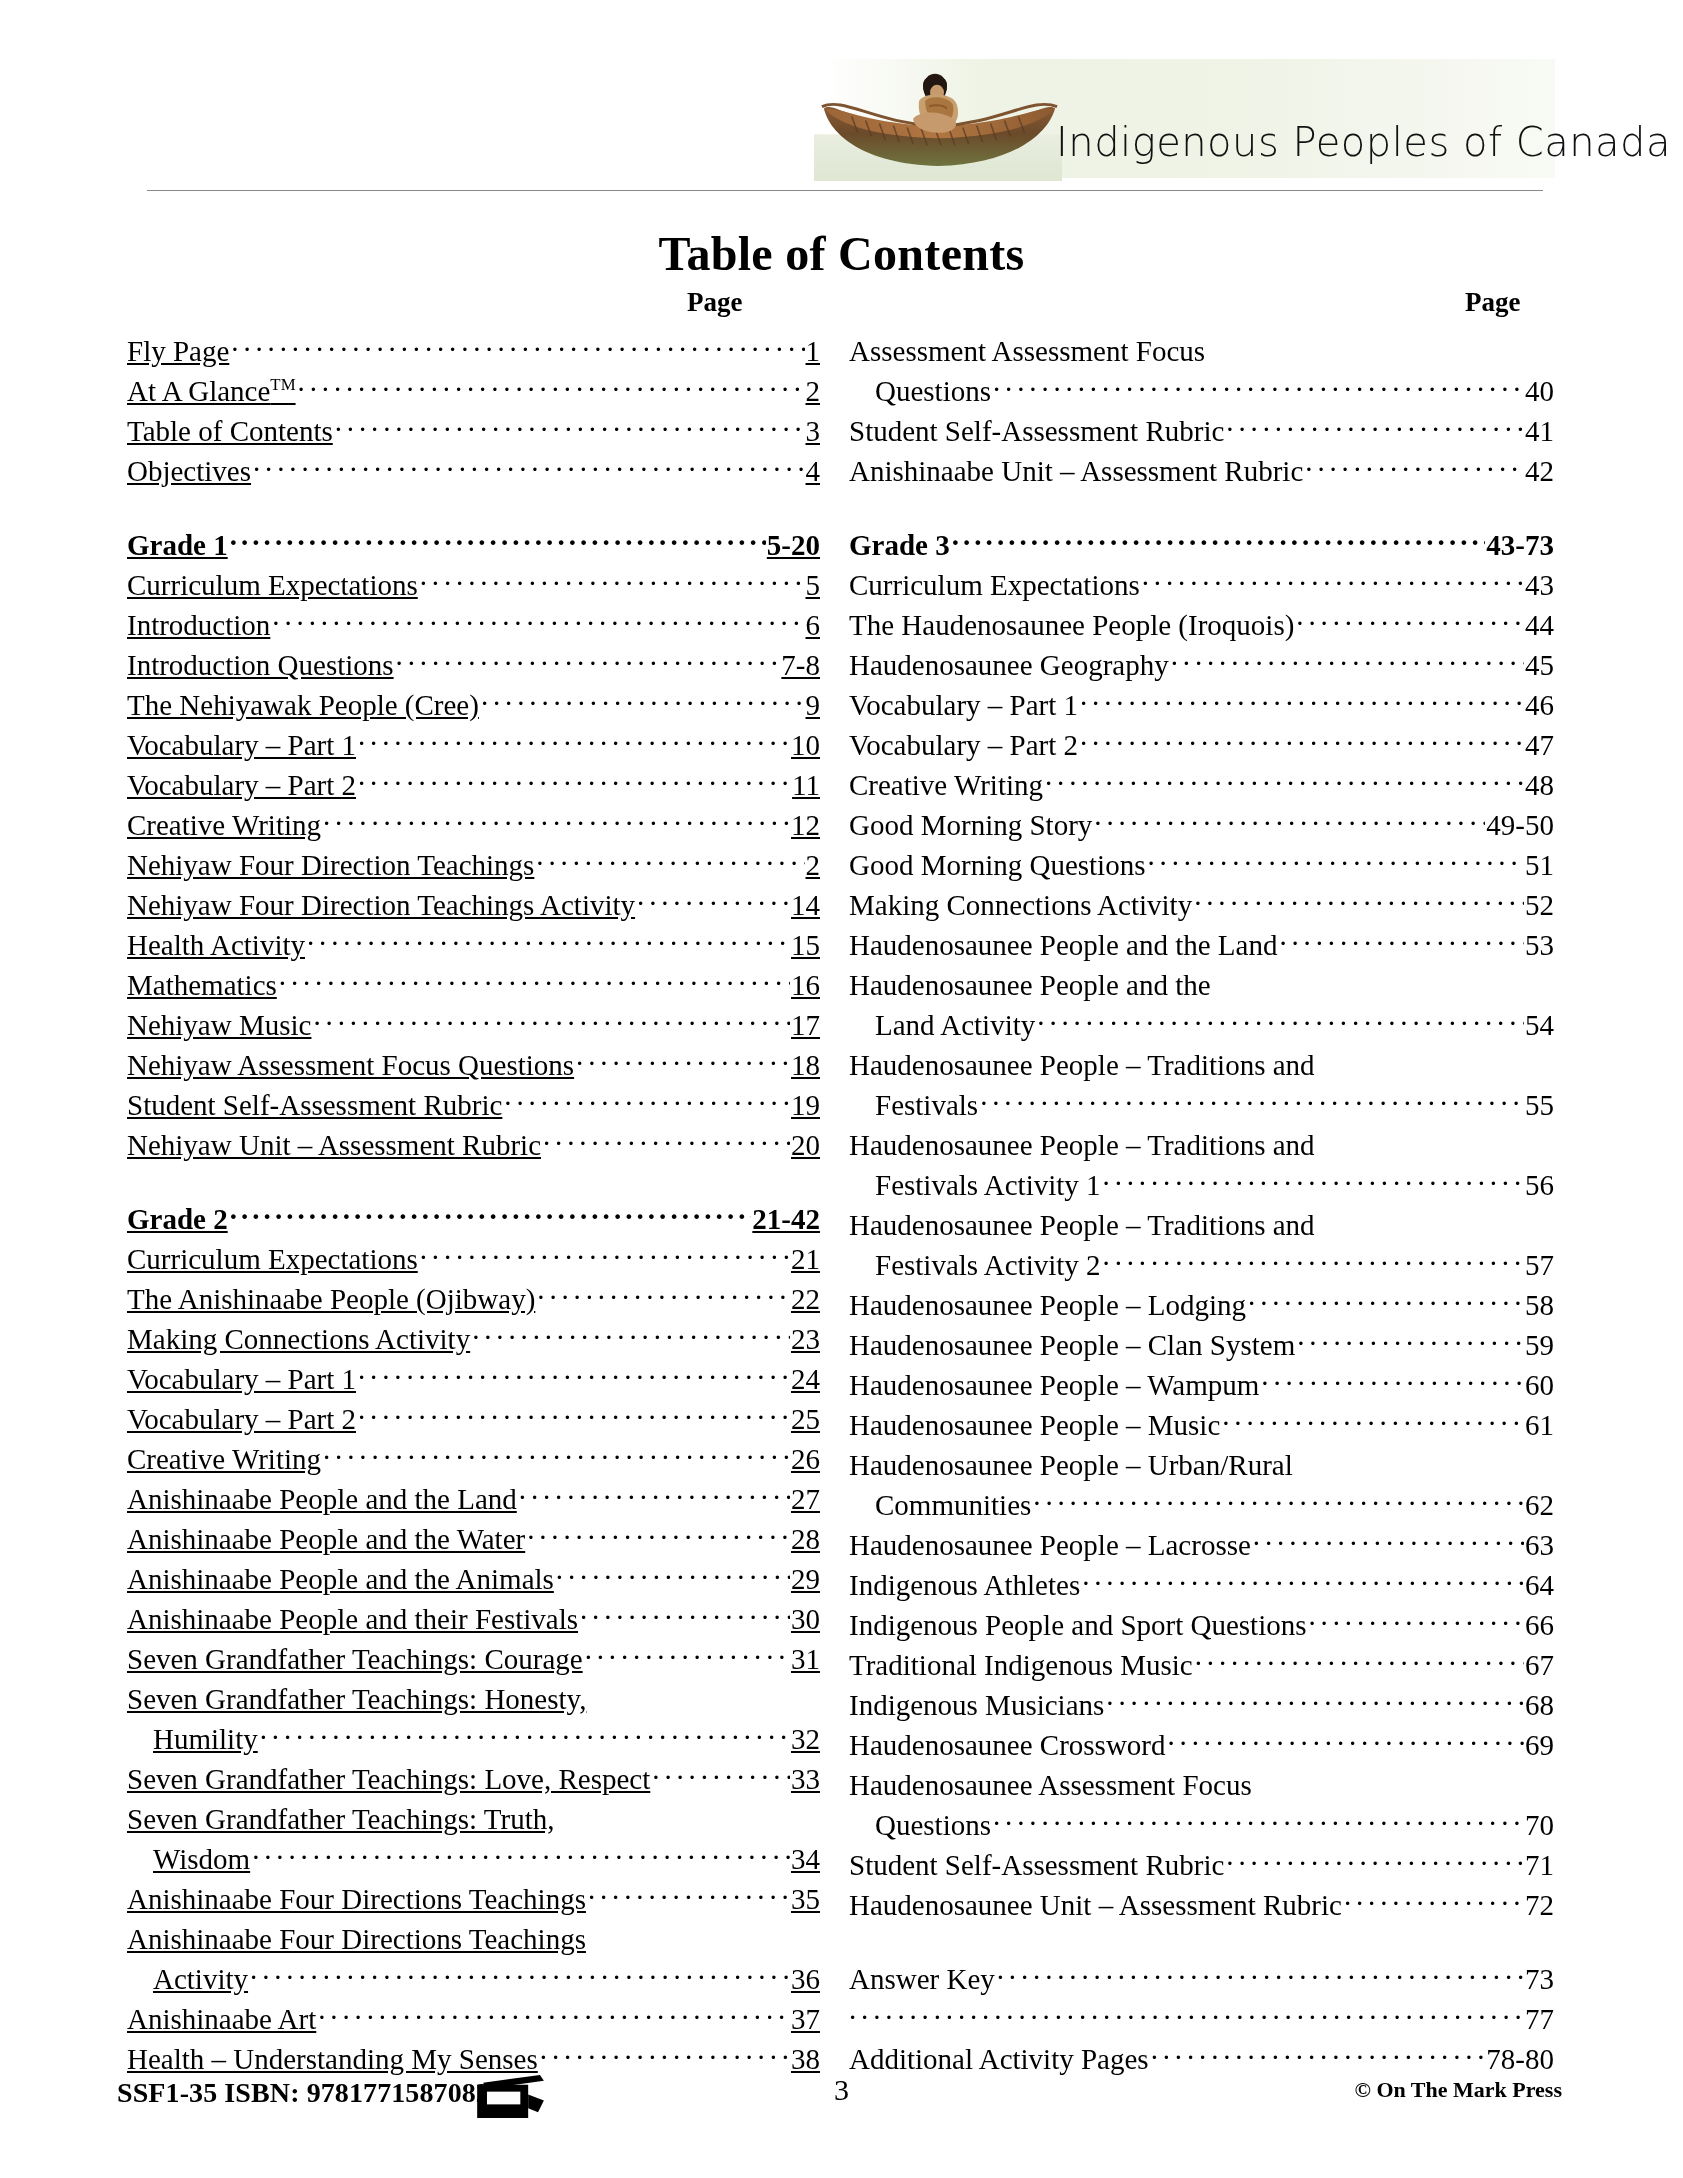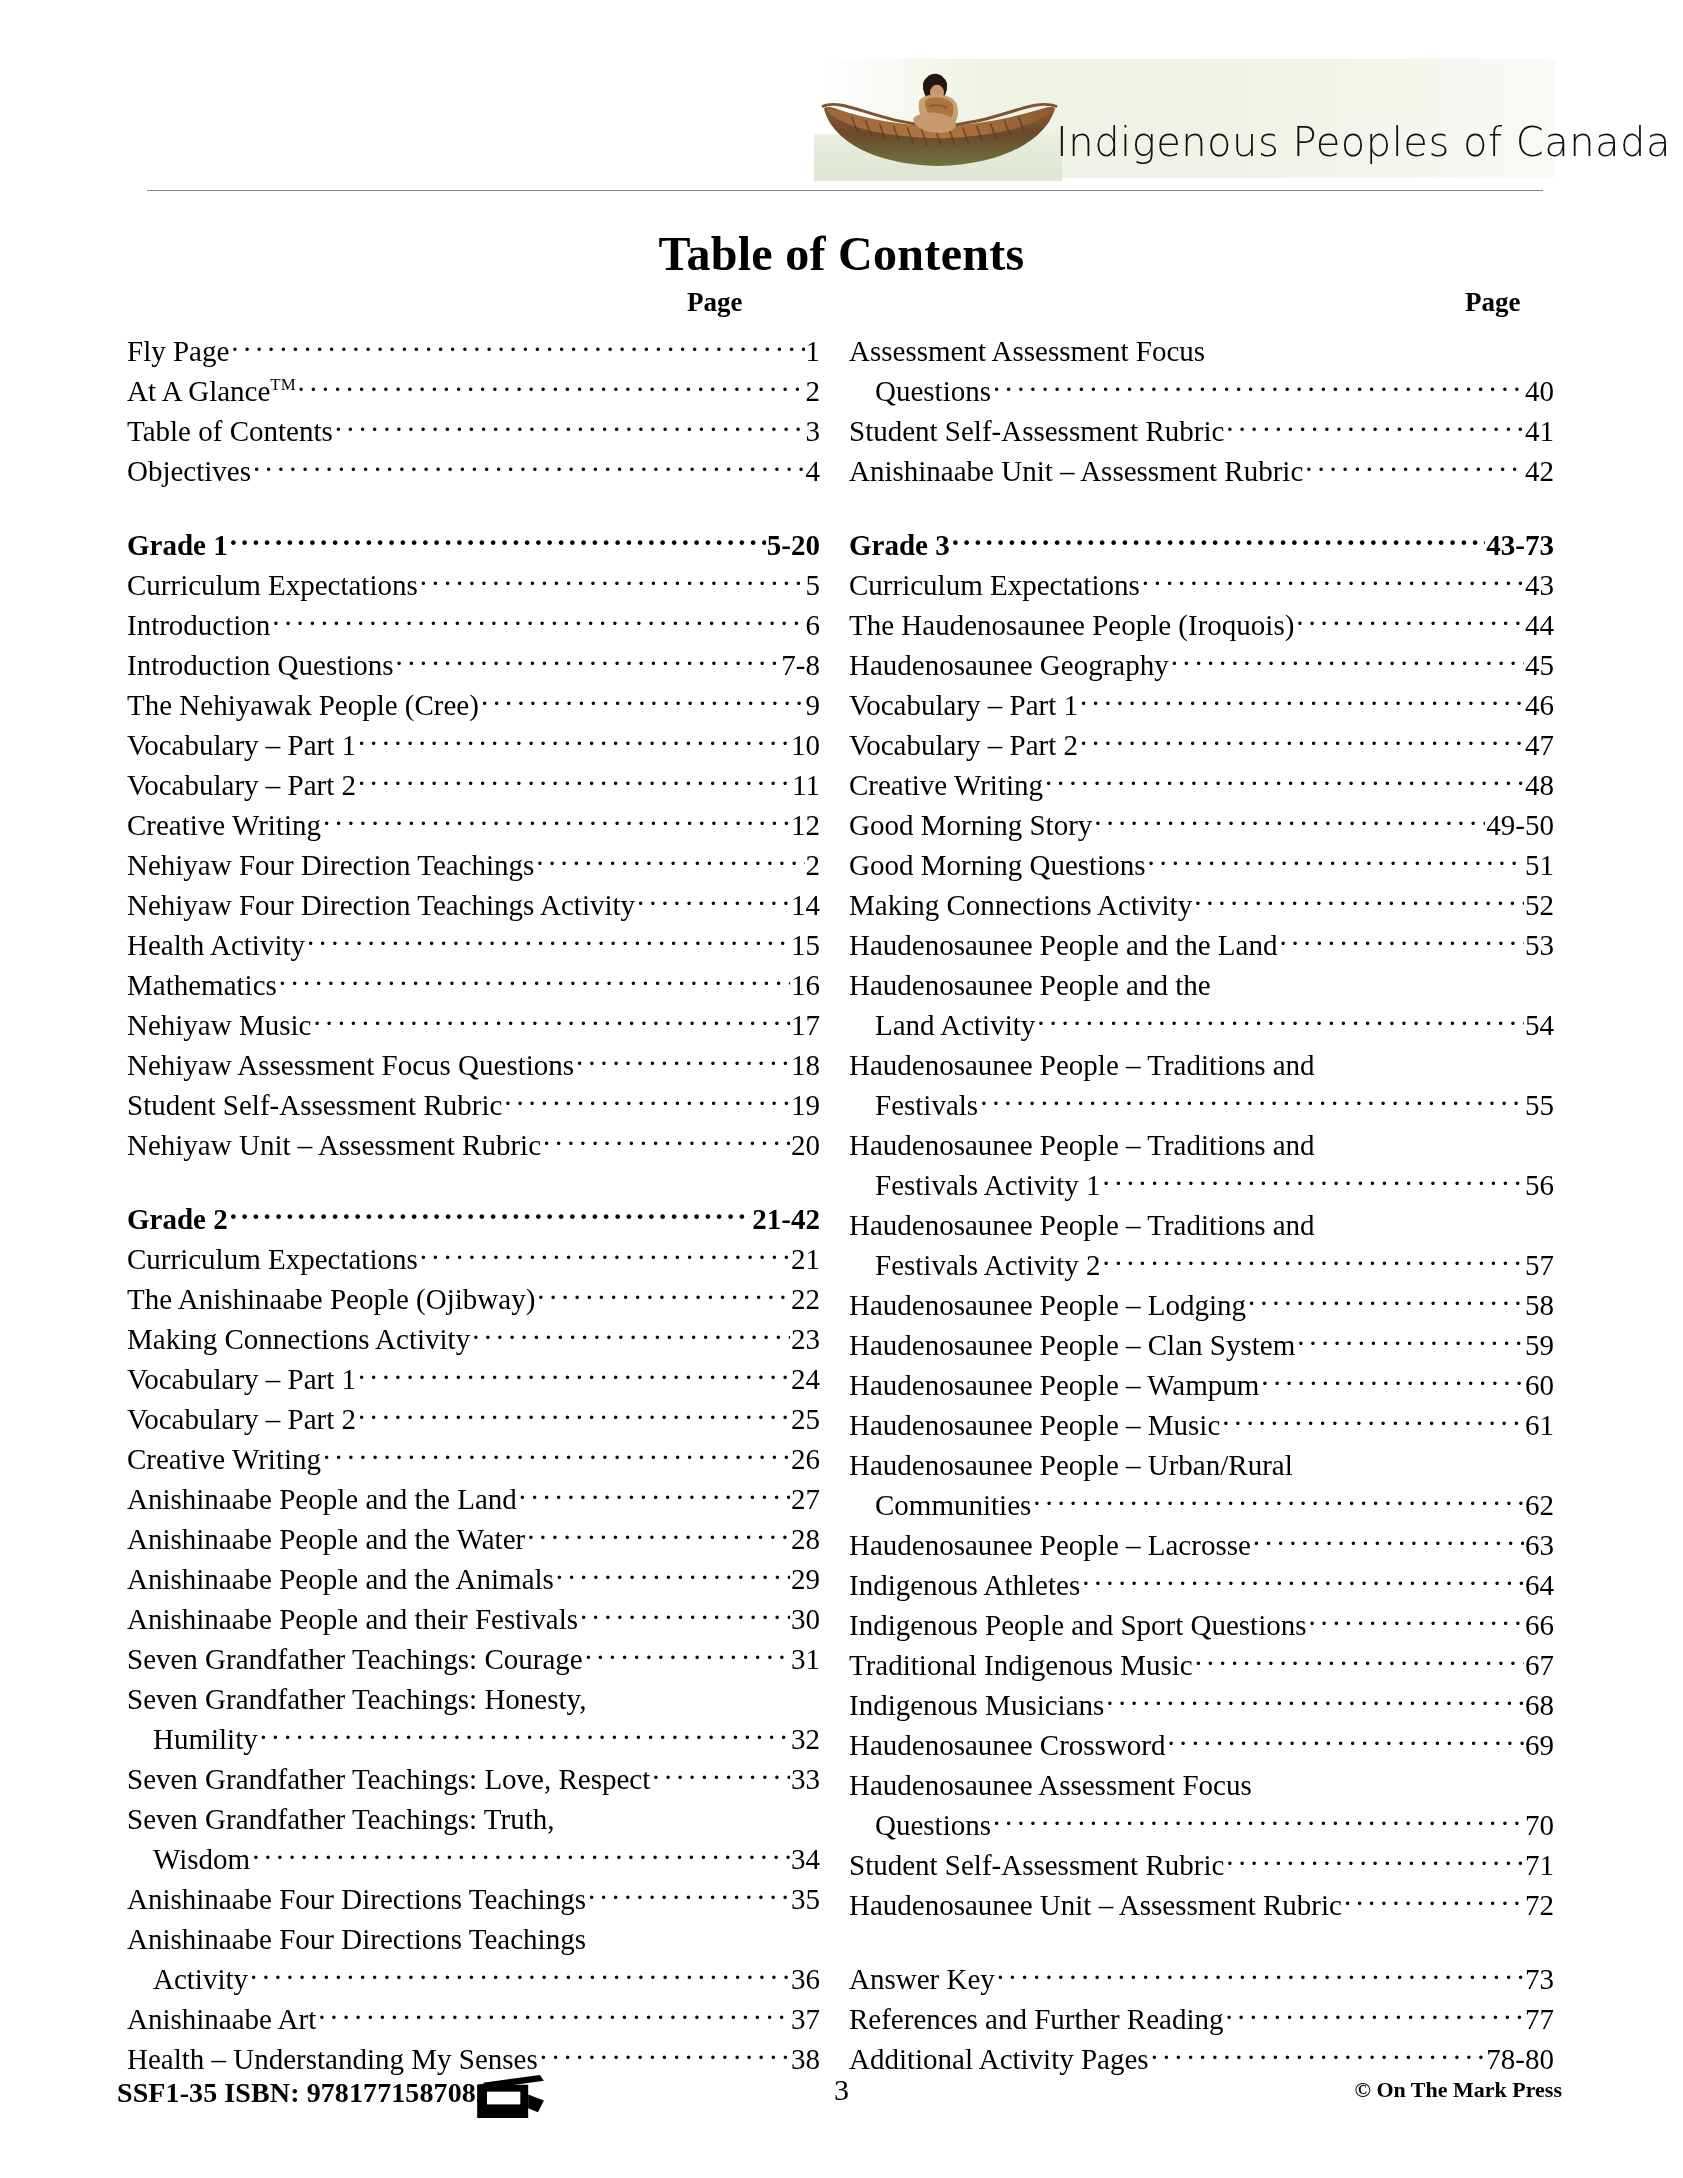--- a/index.html
+++ b/index.html
@@ -89,21 +89,21 @@
   .columns {
     position: absolute;
     top: 331px;
     left: 0;
     width: 1683px;
   }
   .col {
     position: absolute;
     top: 0;
   }
-  .col-left  { left: 127px;  width: 693px; }
+  .col-left  { left: 127px;  width: 693px; text-decoration: underline; }
   .col-right { left: 849px;  width: 705px; }
 
   
   .entry {
     display: flex;
     align-items: baseline;
     font-size: 29px;
     line-height: 40px;
     white-space: nowrap;
   }
@@ -660,21 +660,20 @@
         <span class="label">Haudenosaunee Unit – Assessment Rubric</span>
         <span class="leader"></span>
         <span class="num">72</span>
       </div>
       <div class="entry gap-before">
         <span class="label">Answer Key</span>
         <span class="leader"></span>
         <span class="num">73</span>
       </div>
       <div class="entry">
-        <span class="label">References and Further Reading</span>
         <span class="leader"></span>
         <span class="num">77</span>
       </div>
       <div class="entry">
         <span class="label">Additional Activity Pages</span>
         <span class="leader"></span>
         <span class="num">78-80</span>
       </div>
     </div>
 </div>

